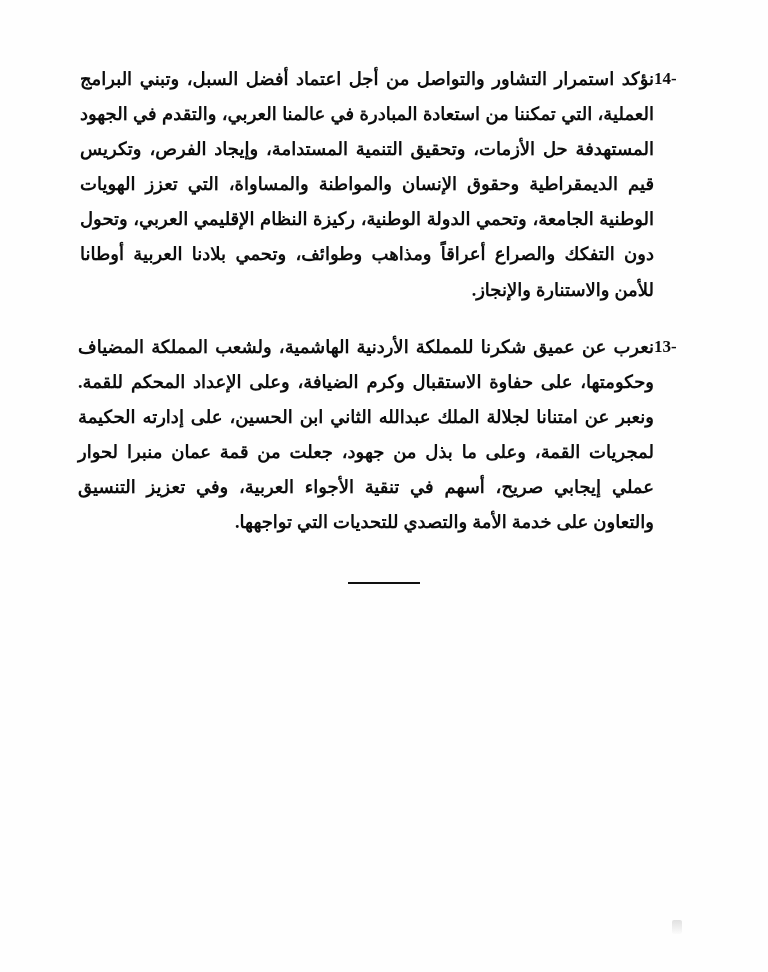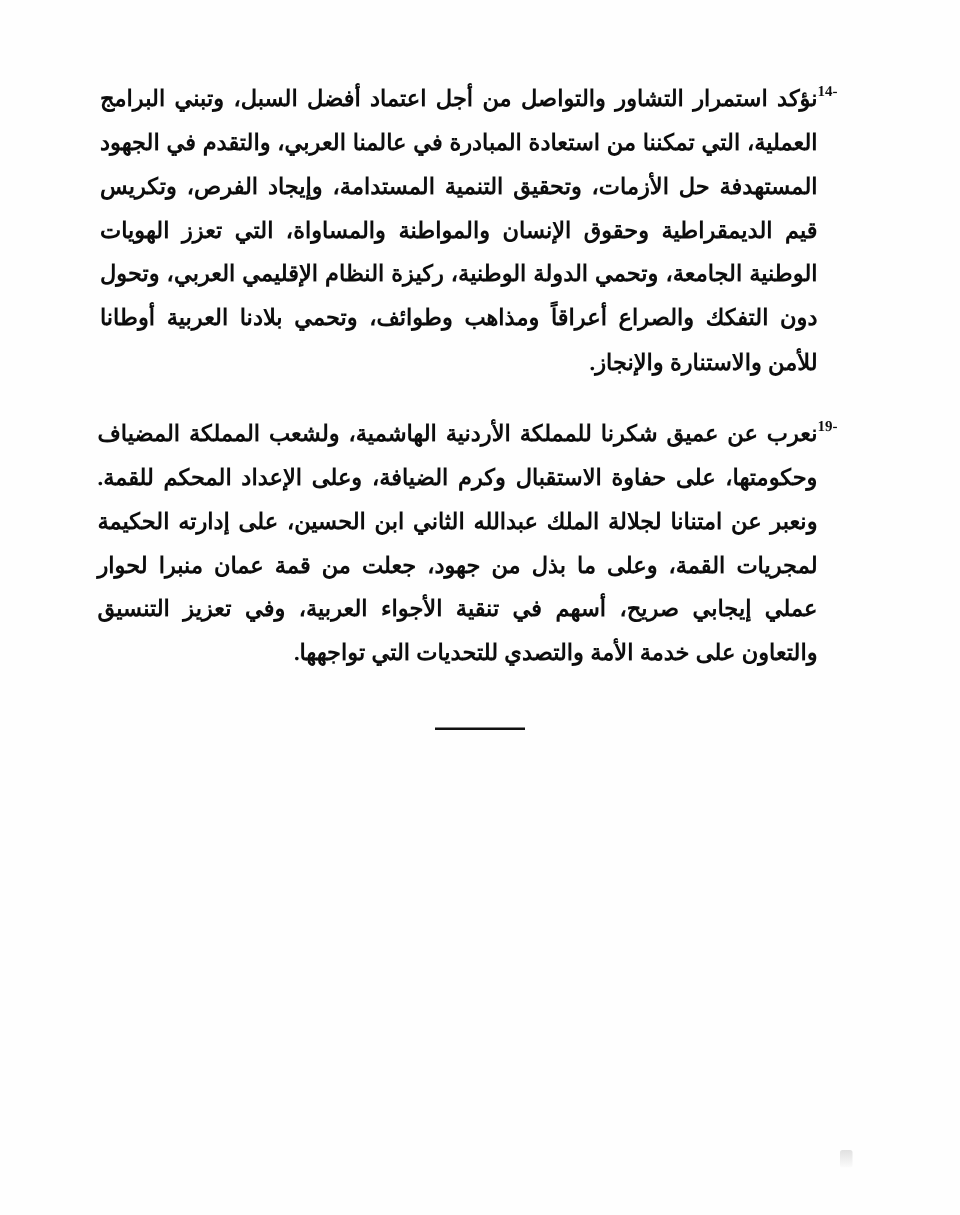--- a/index.html
+++ b/index.html
@@ -29,21 +29,21 @@
   .para {
     display: flex;
     flex-direction: row;
     align-items: flex-start;
     margin-bottom: 22px;
   }
   .para-number {
     flex: 0 0 auto;
     width: 36px;
     text-align: left;
-    font-size: 12px;
+    font-size: 17px;
     font-weight: 700;
     line-height: 1.95;
     padding-top: 0px;
     direction: rtl;
     unicode-bidi: isolate;
     letter-spacing: 0px;
   }
   .para-text {
     flex: 1 1 auto;
     font-size: 18px;
@@ -83,21 +83,21 @@
 <div class="page">
 
   <div class="doc-body">
 
     <div class="para first">
       <div class="para-number">-14</div>
       <div class="para-text">نؤكد استمرار التشاور والتواصل من أجل اعتماد أفضل السبل، وتبني البرامج العملية، التي تمكننا من استعادة المبادرة في عالمنا العربي، والتقدم في الجهود المستهدفة حل الأزمات، وتحقيق التنمية المستدامة، وإيجاد الفرص، وتكريس قيم الديمقراطية وحقوق الإنسان والمواطنة والمساواة، التي تعزز الهويات الوطنية الجامعة، وتحمي الدولة الوطنية، ركيزة النظام الإقليمي العربي، وتحول دون التفكك والصراع أعراقاً ومذاهب وطوائف، وتحمي بلادنا العربية أوطانا للأمن والاستنارة والإنجاز.</div>
     </div>
 
     <div class="para">
-      <div class="para-number">-19</div>
+      <div class="para-number">-13</div>
       <div class="para-text">نعرب عن عميق شكرنا للمملكة الأردنية الهاشمية، ولشعب المملكة المضياف وحكومتها، على حفاوة الاستقبال وكرم الضيافة، وعلى الإعداد المحكم للقمة. ونعبر عن امتنانا لجلالة الملك عبدالله الثاني ابن الحسين، على إدارته الحكيمة لمجريات القمة، وعلى ما بذل من جهود، جعلت من قمة عمان منبرا لحوار عملي إيجابي صريح، أسهم في تنقية الأجواء العربية، وفي تعزيز التنسيق والتعاون على خدمة الأمة والتصدي للتحديات التي تواجهها.</div>
     </div>
 
     <div class="end-rule-wrap">
       <div class="end-rule"></div>
     </div>
 
   </div>
 
   <div class="footer-smudge"></div>

